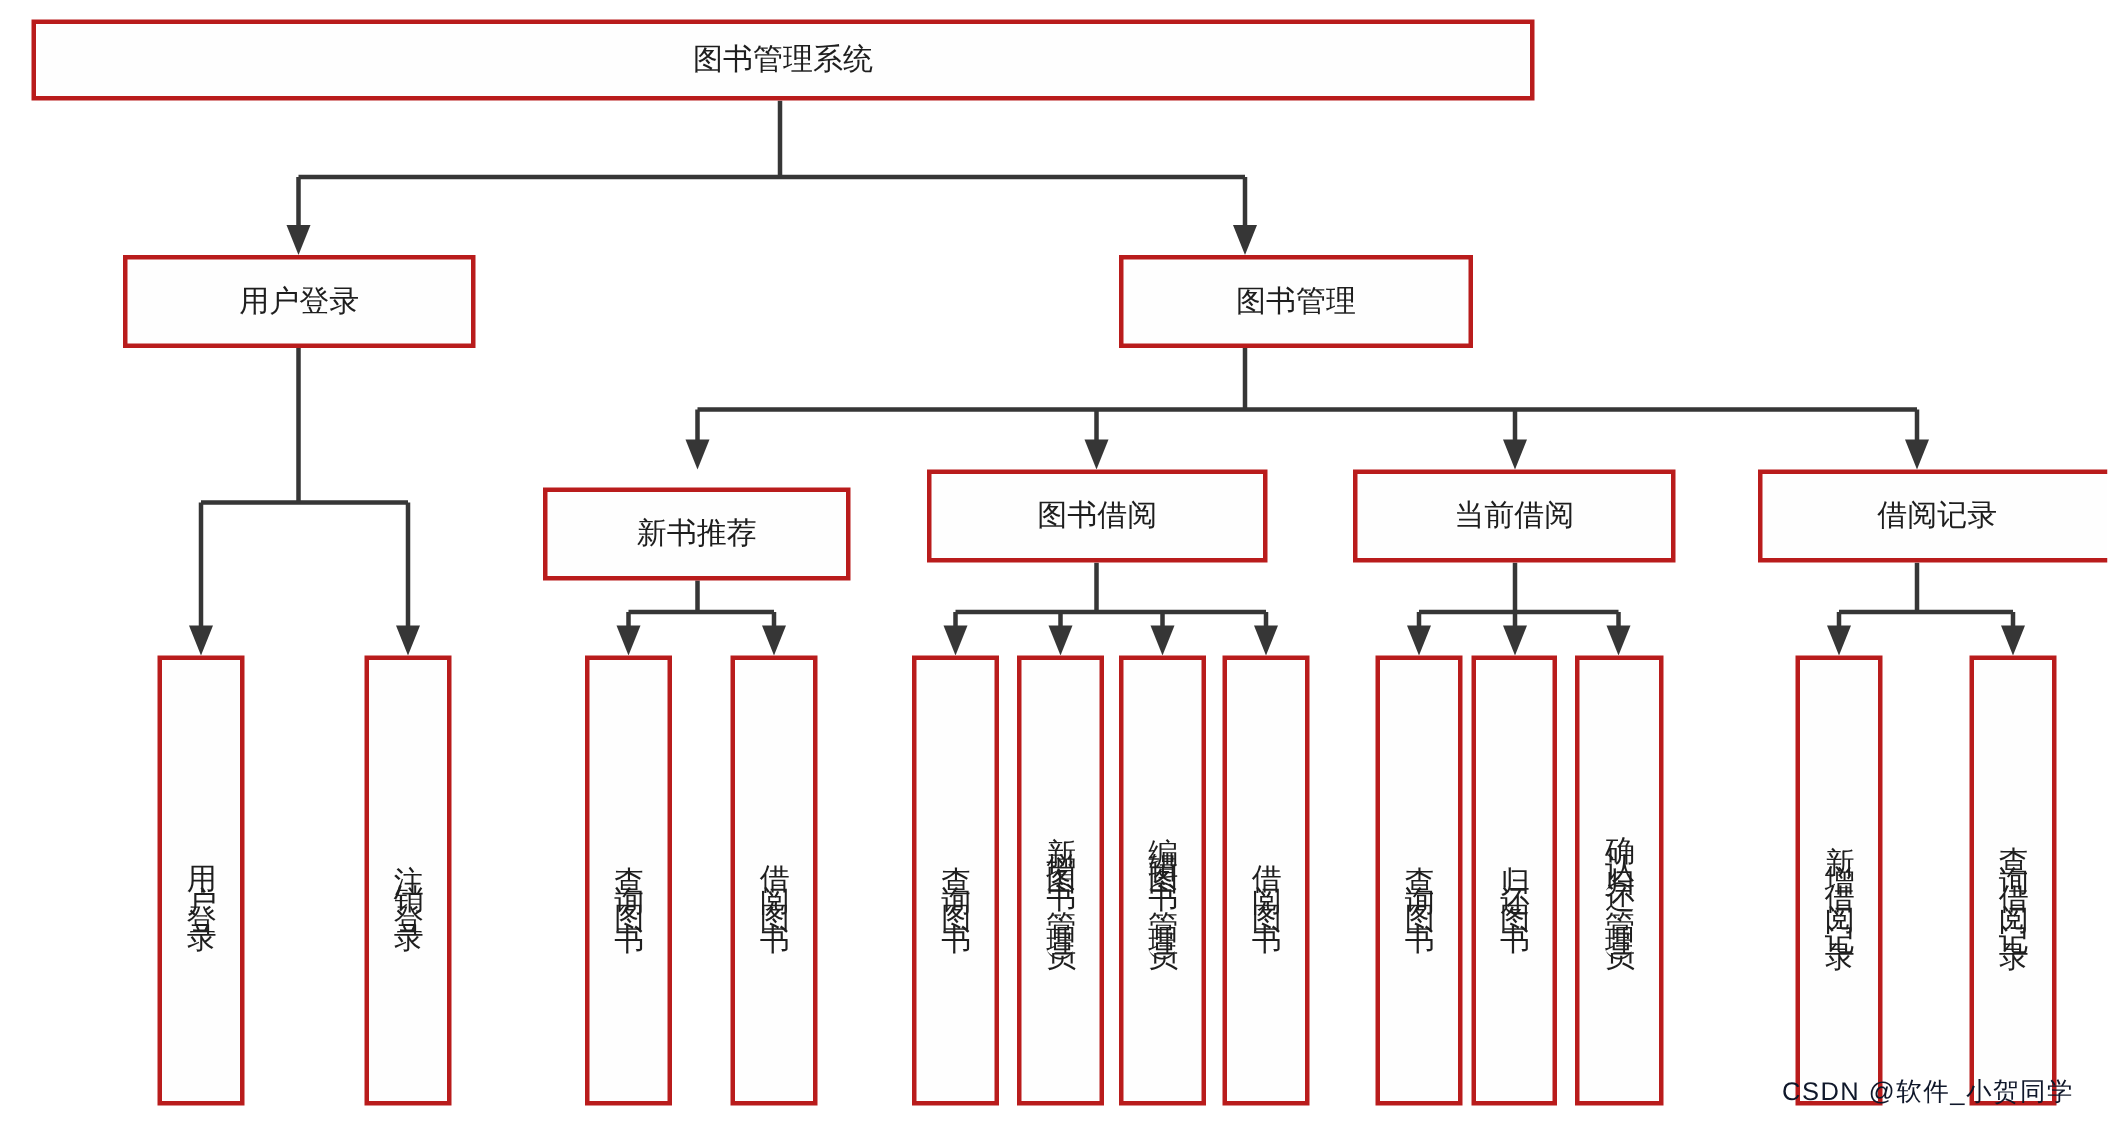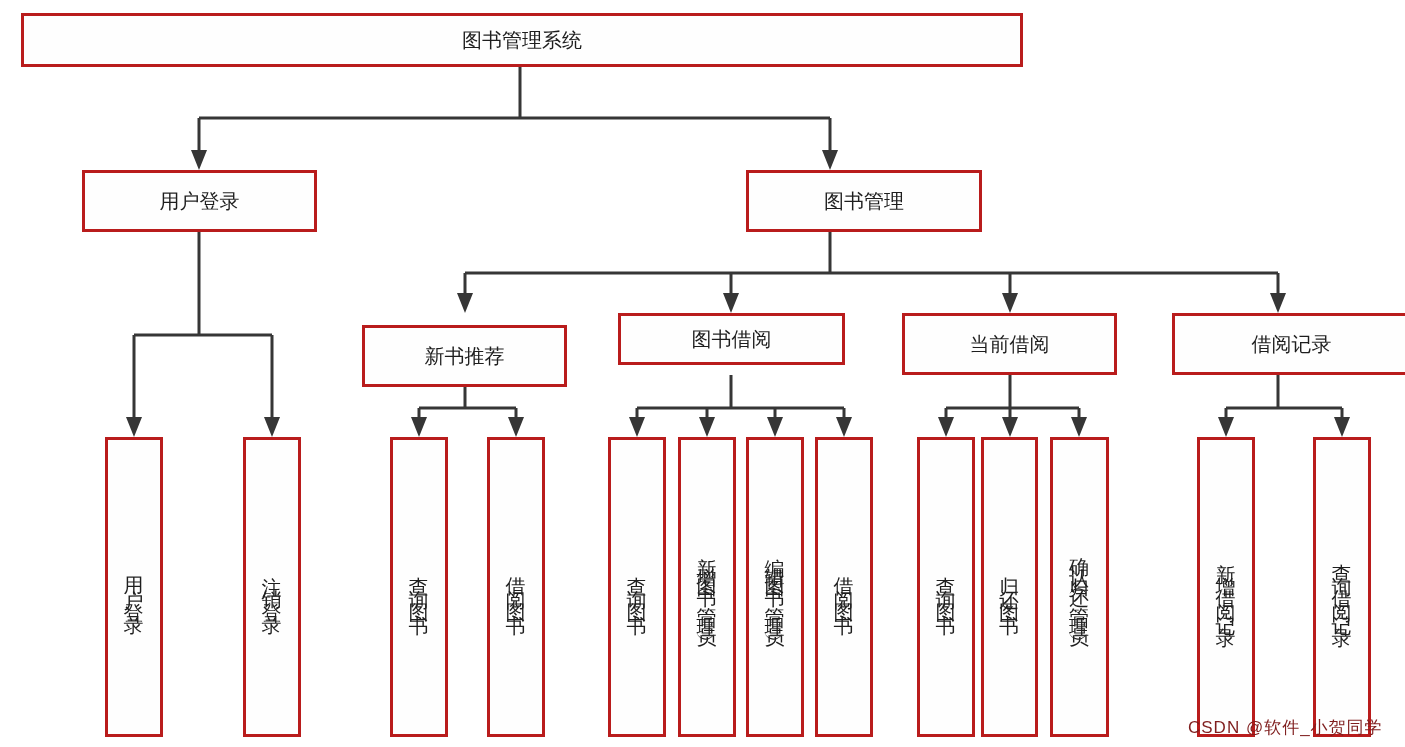--- a/index.html
+++ b/index.html
@@ -44,21 +44,21 @@
   }
   .node.vertical.long span {
     letter-spacing: 10px;
   }
   .watermark {
     position: absolute;
     left: 1188px;
     top: 716px;
     font-size: 17px;
     letter-spacing: 1px;
-    color: #7f1d1d;
+    color: #0f172a;
     white-space: nowrap;
   }
 </style>
 </head>
 <body>
 
 <div id="canvas">
 
   <svg id="connectors" width="1405" height="747" viewBox="0 0 1405 747">
     <path fill="none" stroke="#363636" stroke-width="3" d="M520 67 V118
@@ -123,21 +123,21 @@
       </div>
       <div class="node" style="left: 82px; top: 170px; width: 235px; height: 62px;">
         <span>用户登录</span>
       </div>
       <div class="node" style="left: 712px; top: 170px; width: 236px; height: 62px; margin-left: 34px;">
         <span>图书管理</span>
       </div>
       <div class="node" style="left: 362px; top: 313px; width: 205px; height: 62px; margin-top: 12px;">
         <span>新书推荐</span>
       </div>
-      <div class="node" style="left: 618px; top: 313px; width: 227px; height: 52px;">
+      <div class="node" style="left: 618px; top: 313px; width: 227px; height: 62px;">
         <span>图书借阅</span>
       </div>
       <div class="node" style="left: 902px; top: 313px; width: 215px; height: 62px; text-align: right;">
         <span>当前借阅</span>
       </div>
       <div class="node" style="left: 1172px; top: 313px; width: 239px; height: 62px;">
         <span>借阅记录</span>
       </div>
       <div class="node vertical" style="left: 105px; top: 437px; width: 58px; height: 300px;">
         <span>用户登录</span>

